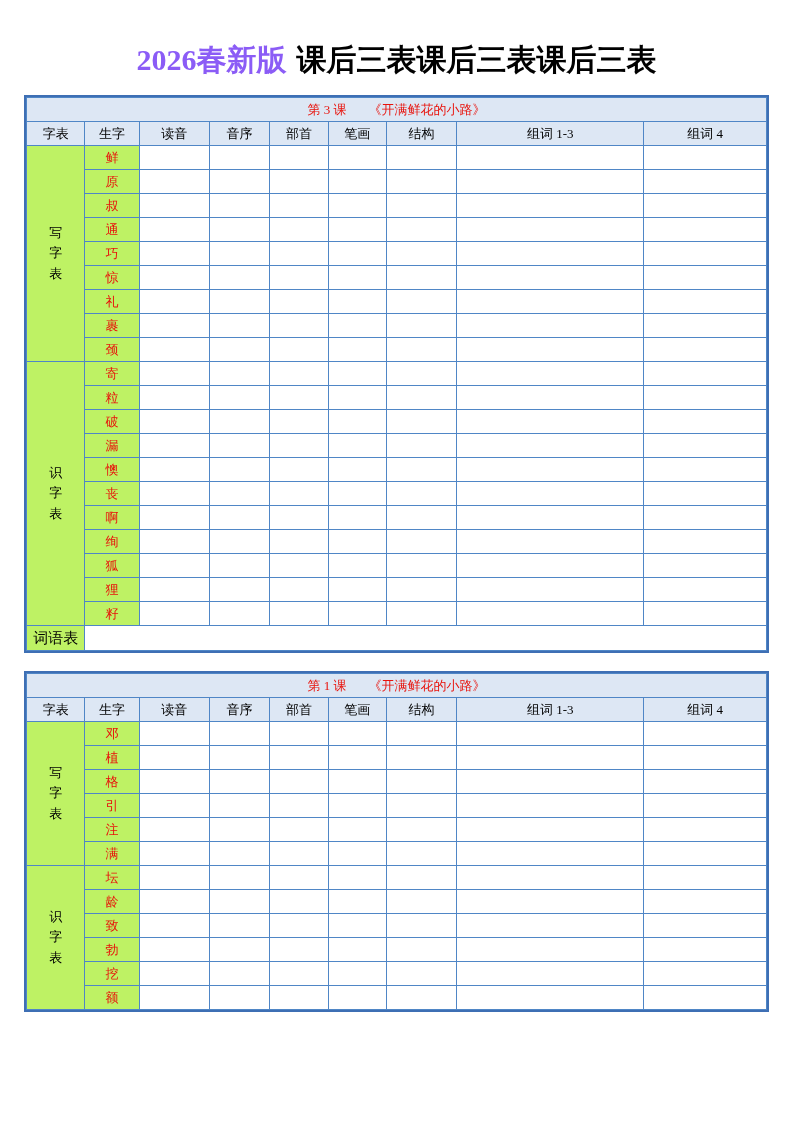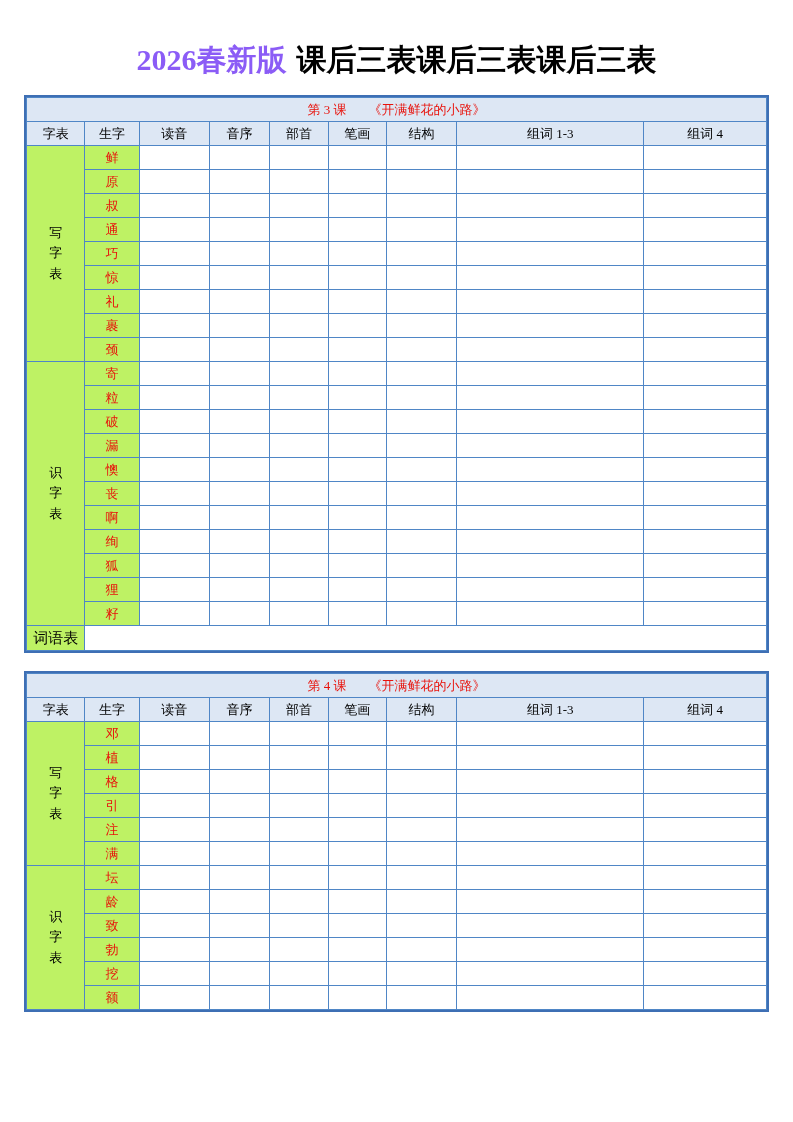--- a/index.html
+++ b/index.html
@@ -374,21 +374,21 @@
           <col class="c-yinxu">
         <col class="c-bushou">
           <col class="c-bihua">
           <col class="c-jiegou">
           <col class="c-zuci13">
           <col class="c-zuci4">
       </colgroup>
       <tbody>
         <tr class="lesson-row">
           <td colspan="9">
-            <span class="lnum">第 4 课</span><span class="lsp"></span><span class="lname">《开满鲜花的小路》</span>
+            <span class="lnum">第 1 课</span><span class="lsp"></span><span class="lname">《开满鲜花的小路》</span>
           </td>
         </tr>
         <tr class="head-row">
           <td>字表</td>
           <td>生字</td>
           <td>读音</td>
           <td>音序</td>
           <td>部首</td>
           <td>笔画</td>
           <td>结构</td>

